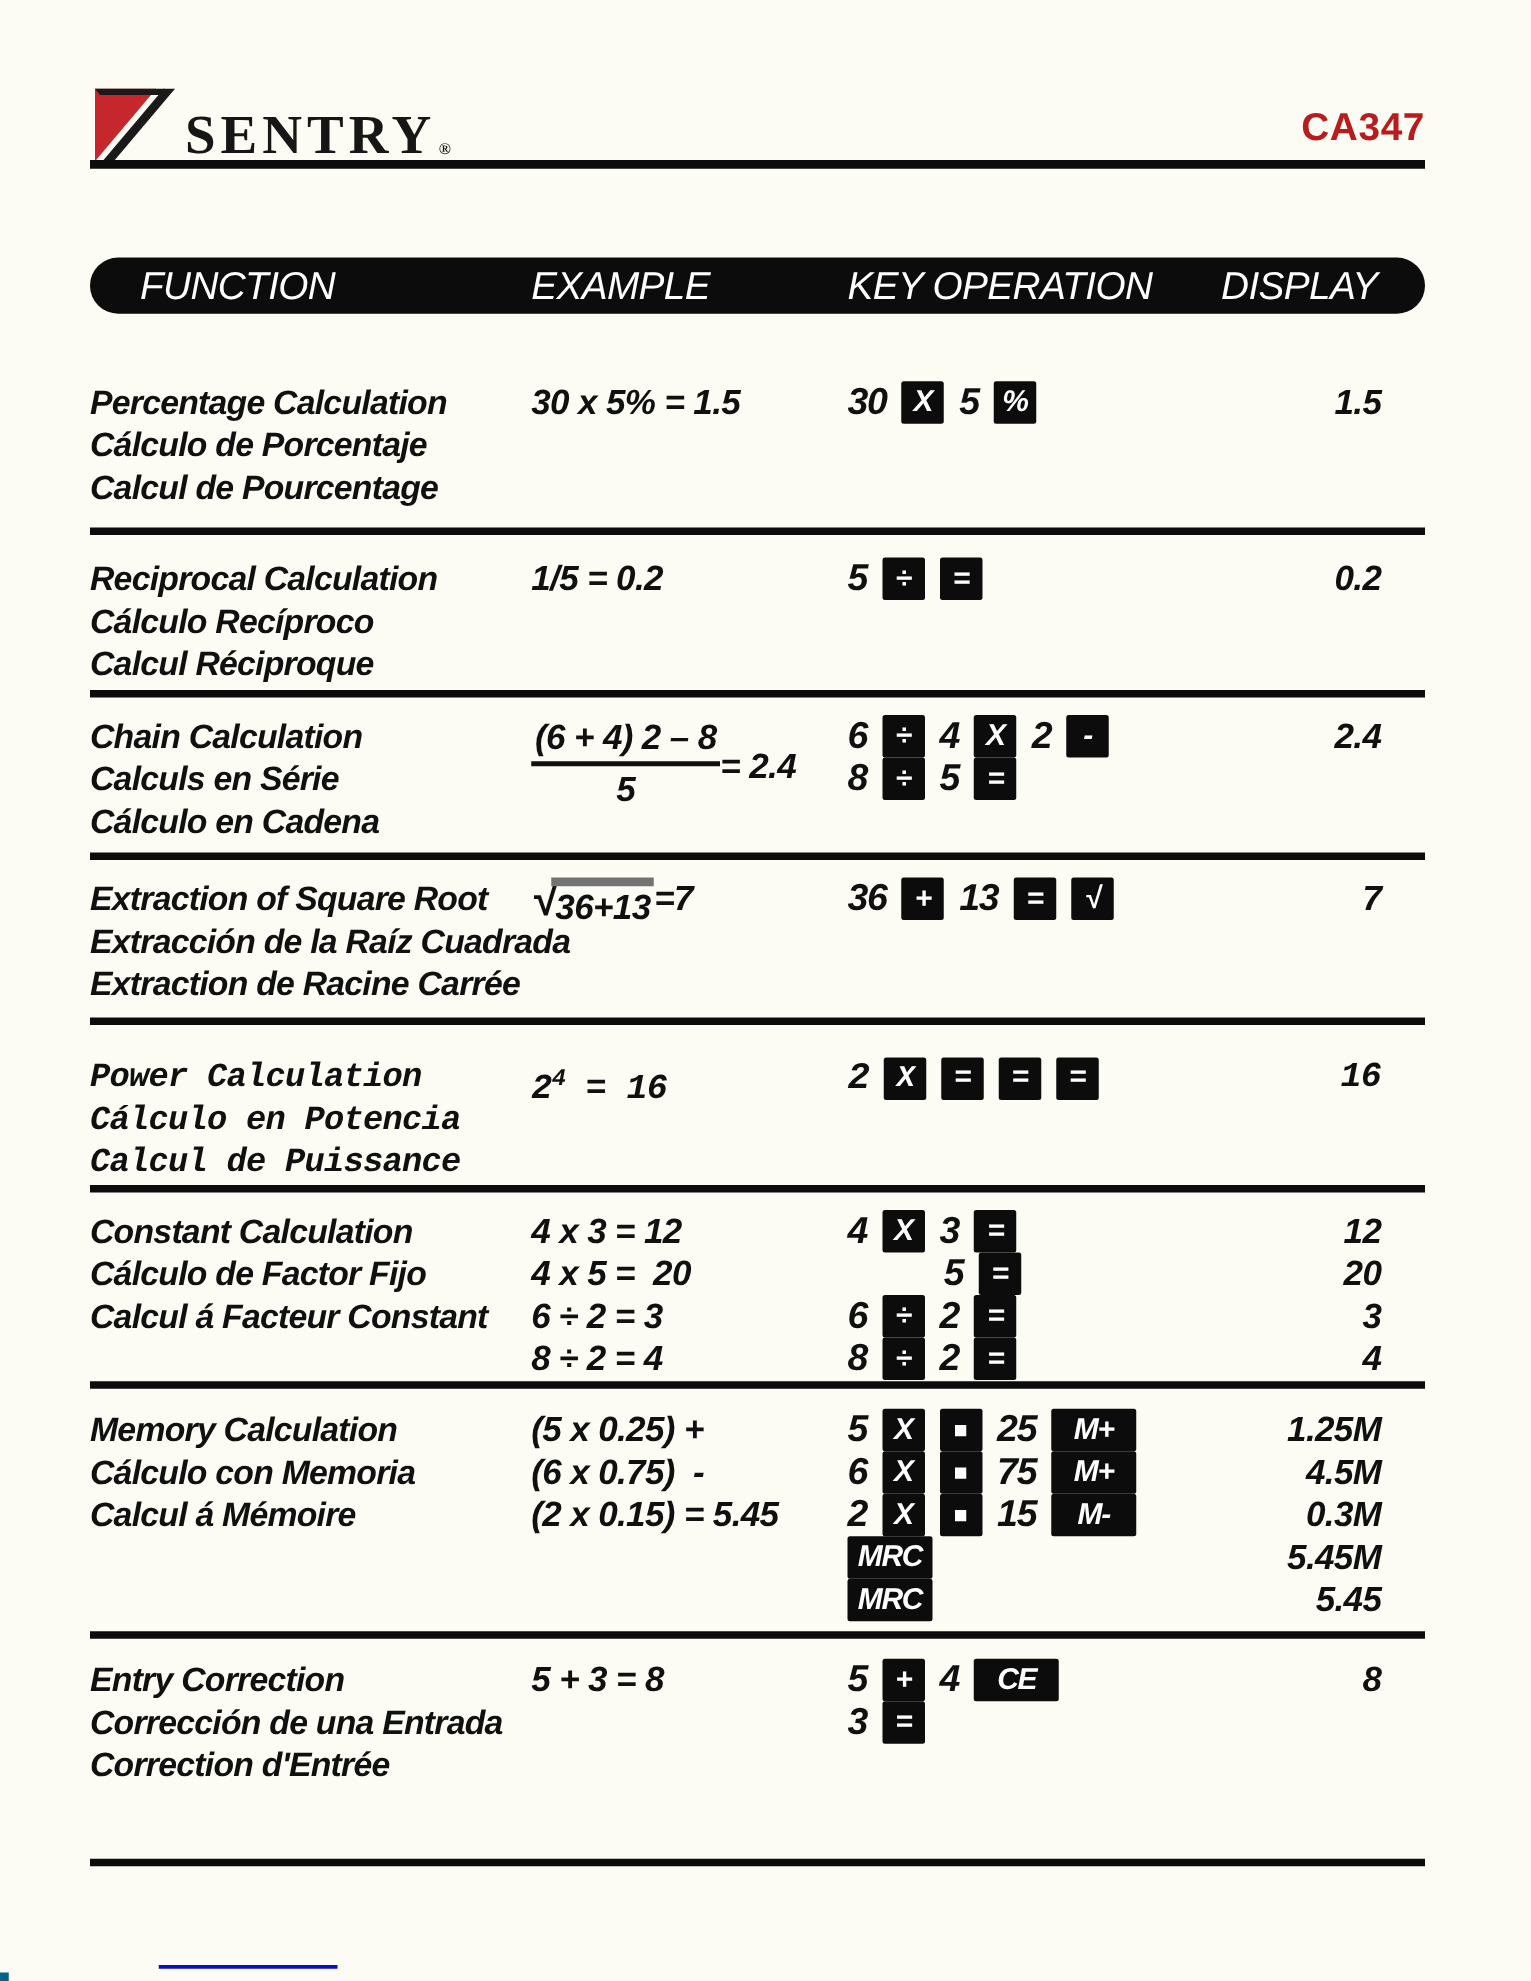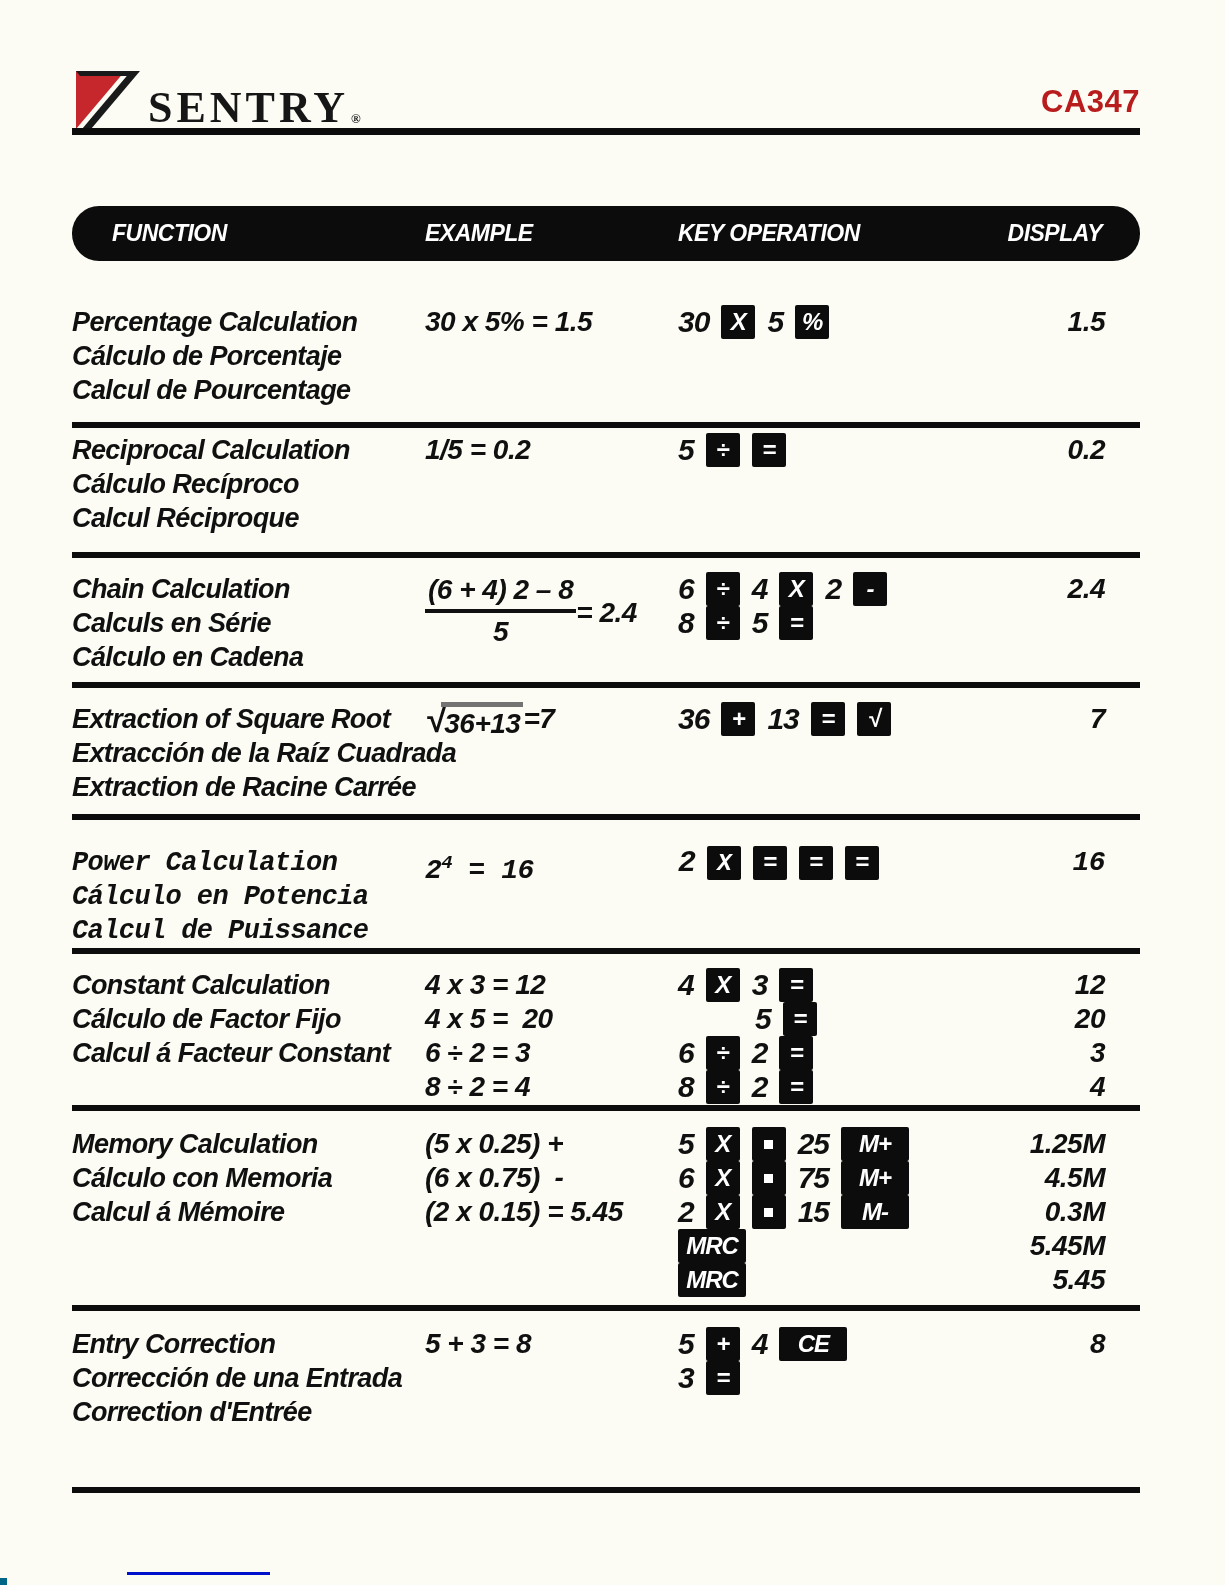--- a/index.html
+++ b/index.html
@@ -24,24 +24,24 @@
   }
   .reg{font-size:13px;letter-spacing:0;margin-top:26px;margin-left:2px;}
   .model{
     position:absolute;top:84px;left:72px;width:1068px;text-align:right;
     font-weight:bold;font-size:31px;letter-spacing:0.5px;color:#b91c1c;
   }
   .rule{position:absolute;top:128px;left:72px;width:1068px;height:7px;background:#0c0c0c;}
 
   
   .bar{
-    position:absolute;top:206px;left:72px;width:1068px;height:55px;
+    position:absolute;top:206px;left:72px;width:1068px;height:45px;
     background:#0c0c0c;border-radius:27px;
     display:grid;grid-template-columns:353px 253px 290px 1fr;align-items:center;
-    color:#fff;font-style:italic;font-weight:bold;font-size:23px;letter-spacing:-0.5px;
+    color:#fff;font-style:italic;font-weight:normal;font-size:31px;letter-spacing:-0.5px;
   }
   .bar .c1{padding-left:40px;}
   .bar .c4{text-align:right;padding-right:38px;}
 
   
   .tbody{position:absolute;top:259px;left:72px;width:1068px;}
   .row{
     display:grid;grid-template-columns:353px 253px 290px 1fr;
     border-bottom:6px solid #0c0c0c;box-sizing:border-box;
     align-items:start;
@@ -63,21 +63,21 @@
   .disp{text-align:right;padding-right:35px;font-style:italic;font-weight:bold;font-size:28px;letter-spacing:-0.5px;}
   .disp-line{line-height:34px;}
 
   
   .frac-wrap{display:flex;align-items:center;gap:0;margin-top:2px;}
   .frac{display:inline-block;text-align:center;}
   .frac .num{padding:0 3px 3px;border-bottom:4px solid #101010;line-height:32px;white-space:pre;}
   .frac .den{line-height:38px;}
   .sqrt{display:flex;align-items:flex-start;line-height:34px;}
   .rad{font-size:36px;line-height:36px;margin-right:-3px;}
-  .radicand{border-top:5px solid #737373;padding:1px 3px 0;line-height:31px;white-space:pre;font-style:italic;}
+  .radicand{border-top:7px solid #737373;padding:1px 3px 0;line-height:31px;white-space:pre;font-style:italic;}
   .sqrt-rhs{line-height:34px;}
   .pow{line-height:34px;}
   .pow sup{font-size:19px;}
 
   
   .blue-line{position:absolute;left:127px;top:1572px;width:143px;height:3px;background:#0011cc;}
   .corner-mark{position:absolute;left:0;top:1578px;width:7px;height:7px;background:#006688;}
 </style>
 </head>
 <body>
@@ -121,21 +121,21 @@
             <div class="num-tok">30</div>
             <div class="key">X</div>
             <div class="num-tok">5</div>
             <div class="key">%</div>
           </div>
         </div>
         <div class="cell disp">
           <div class="disp-line">1.5</div>
         </div>
       </div>
-      <div class="row" style="min-height: 130px; padding-top: 5px;">
+      <div class="row" style="min-height: 130px; padding-top: 18px;">
         <div class="cell fn">
           <div class="fn-line">Reciprocal Calculation</div>
           <div class="fn-line">Cálculo Recíproco</div>
           <div class="fn-line">Calcul Réciproque</div>
         </div>
         <div class="cell ex">
           <div class="ex-line">1/5 = 0.2</div>
         </div>
         <div class="cell ko">
           <div class="ko-line">

